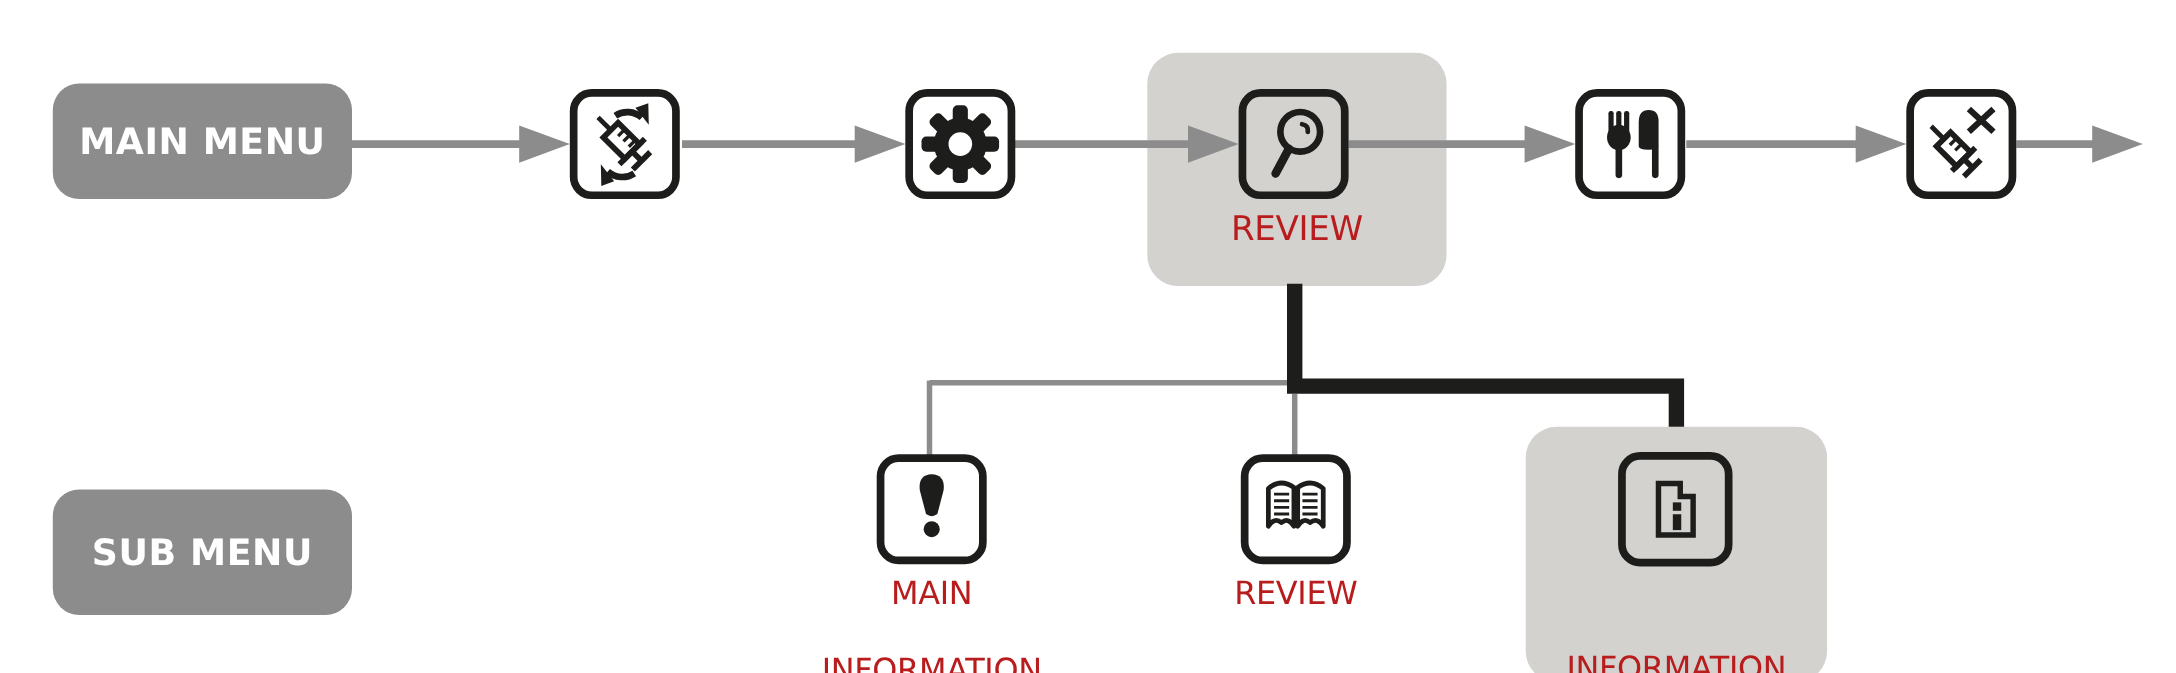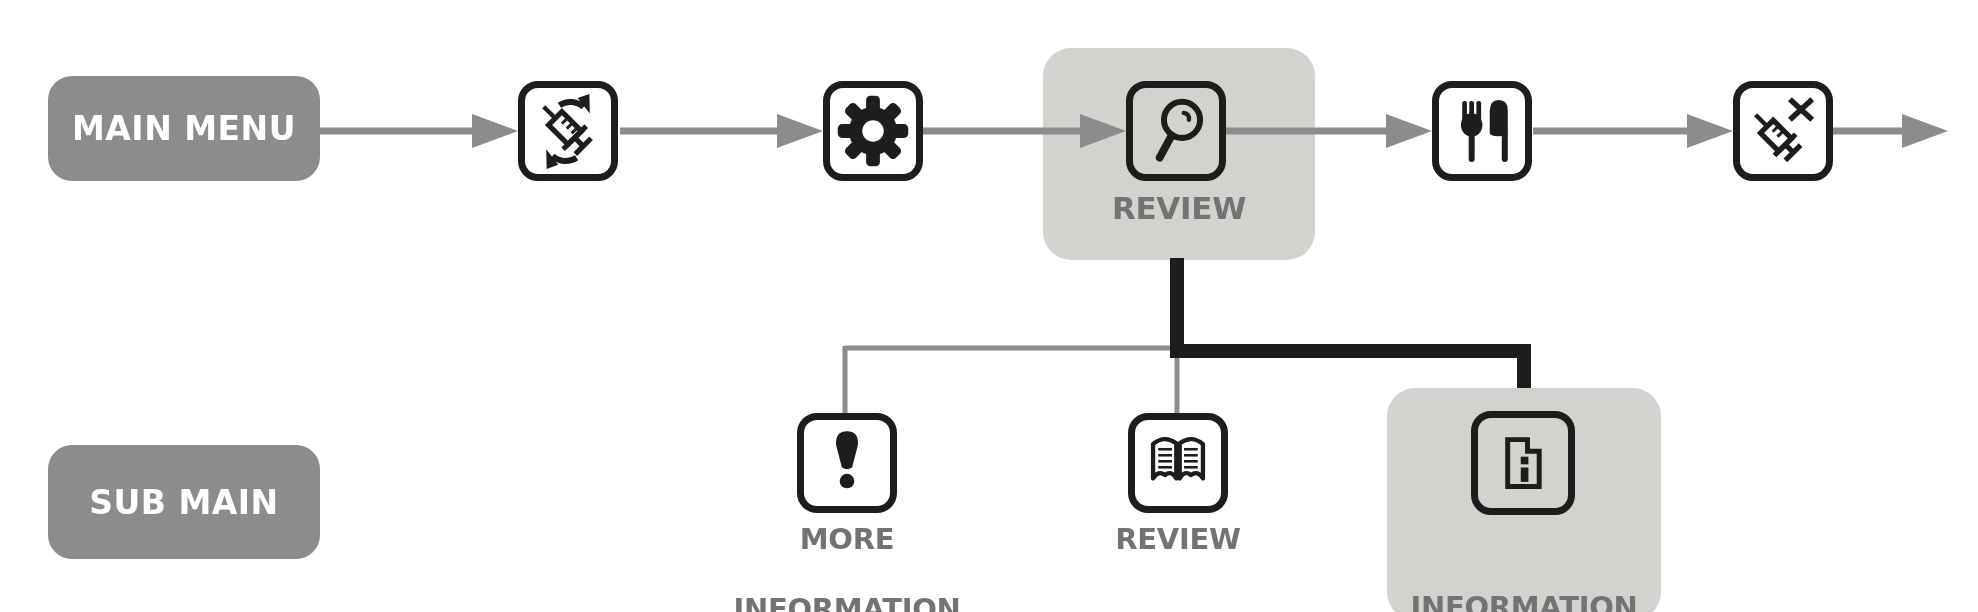--- a/index.html
+++ b/index.html
@@ -15,21 +15,21 @@
     color:#ffffff;font-weight:700;font-size:33px;letter-spacing:.5px;
   }
   .hl-box{position:absolute;background:#d3d2cf;border-radius:28px;}
   .icon-frame{
     position:absolute;width:100px;height:100px;box-sizing:border-box;
     border:7px solid #1d1d1b;border-radius:20px;background:transparent;
     display:flex;align-items:center;justify-content:center;z-index:3;
   }
   .icon-frame svg{display:block;}
   .flow-label{
-    position:absolute;text-align:center;color:#737373;font-weight:700;
+    position:absolute;text-align:center;color:#b91c1c;font-weight:400;
     font-size:29px;line-height:35px;letter-spacing:-.3px;z-index:4;white-space:pre-line;
   }
   .review-label{font-size:31px;}
   svg .stroke{stroke:#1d1d1b;fill:none;}
   .connectors{z-index:2;}
   .boxes{z-index:1;}
 </style>
 </head>
 <body>
 
@@ -63,21 +63,21 @@
         <polygon points="1733,103 1687,86 1687,120" stroke="none"></polygon>
       <line x1="1833" y1="103" x2="1910" y2="103"></line>
         <polygon points="1948,103 1902,86 1902,120" stroke="none"></polygon>
     </g>
   </svg>
 
   <div class="pill" style="left:48px;top:48px;width:272px;height:105px;">
     <span>MAIN MENU</span>
   </div>
   <div class="pill" style="left:48px;top:417px;width:272px;height:114px;">
-    <span>SUB MAIN</span>
+    <span>SUB MENU</span>
   </div>
 
   <div class="icon-frame" style="left:518px;top:53px;">
     <svg width="88" height="88" viewBox="0 0 100 100">
       <path class="stroke" d="M40 20 A23 23 0 0 1 68 22" stroke-width="7"></path>
       <polygon points="78,28 60,14 72,6" fill="#1d1d1b" transform="rotate(14 70 18)"></polygon>
       <path class="stroke" d="M60 81 A23 23 0 0 1 32 79" stroke-width="7"></path>
       <polygon points="22,73 40,87 28,95" fill="#1d1d1b" transform="rotate(14 30 83)"></polygon>
       <g transform="rotate(45 50 50)">
         <line x1="10" y1="50" x2="30" y2="50" stroke="#1d1d1b" stroke-width="5"></line>
@@ -174,21 +174,21 @@
   </div>
 
   <div class="icon-frame" style="left:1471px;top:383px;width:104px;height:104px;">
     <svg width="90" height="90" viewBox="0 0 100 100">
       <path class="stroke" d="M33 76 V24 H55 V37 H68 V76 Z" stroke-width="5.5" stroke-linejoin="miter"></path>
       <rect x="47.5" y="43" width="8.5" height="8.5" fill="#1d1d1b"></rect>
       <rect x="47.5" y="55" width="8.5" height="16" fill="#1d1d1b"></rect>
     </svg>
   </div>
 
-  <div class="flow-label" style="left:697px;top:494px;width:300px;"><span>MORE</span><br>
+  <div class="flow-label" style="left:697px;top:494px;width:300px;"><span>MAIN</span><br>
        <span>INFORMATION</span></div>
 
   <div class="flow-label" style="left:1028px;top:494px;width:300px;">REVIEW</div>
 
   <div class="flow-label" style="left:1388px;top:492px;width:272px;"><br>
        <span>INFORMATION</span></div>
 
 </div>
 
 </body></html>

